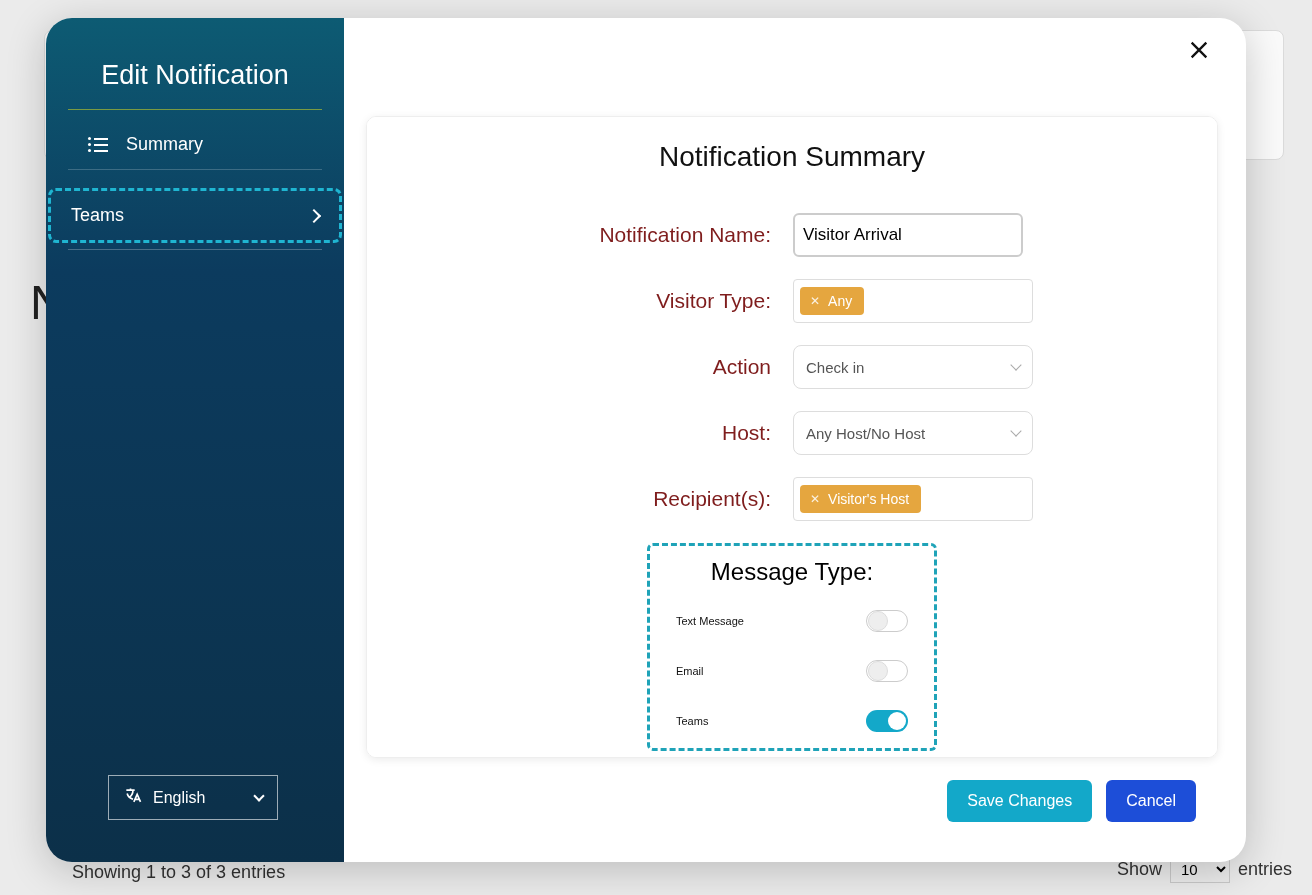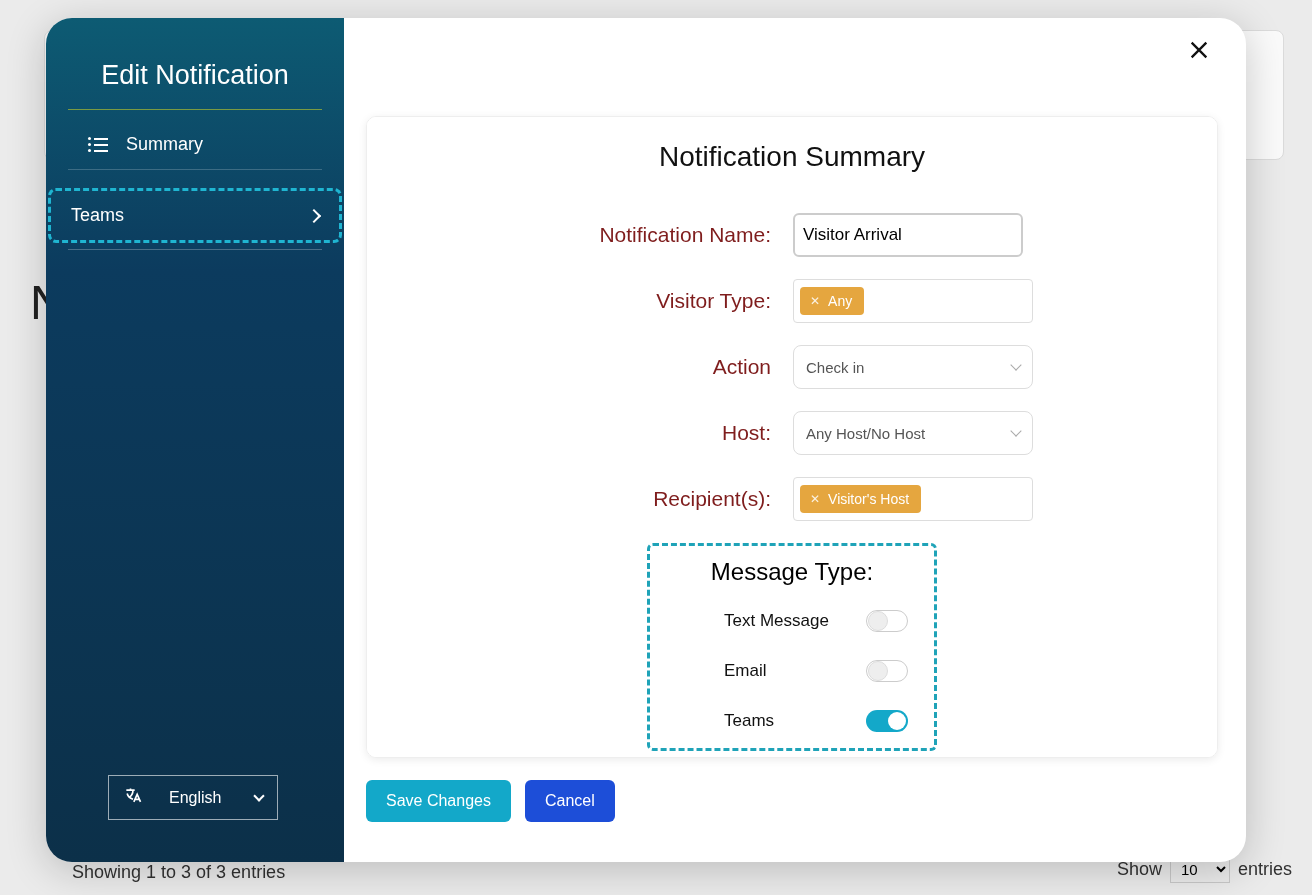--- a/index.html
+++ b/index.html
@@ -132,21 +132,21 @@
   border-right: 2px solid #fff;
   transform: rotate(45deg);
   margin-right: 16px;
 }
 .lang-select {
   margin: auto 22px 18px 62px;
   border: 1px solid rgba(255,255,255,0.6);
   padding: 10px 14px;
   display: flex;
   align-items: center;
-  gap: 26px;
+  gap: 10px;
   width: 170px;
   cursor: pointer;
   font-size: 16px;
 }
 .lang-icon {
   font-size: 18px;
   line-height: 1;
 }
 .lang-chevron {
   margin-left: auto;
@@ -271,23 +271,22 @@
   margin-bottom: 24px;
 }
 .msg-row {
   display: flex;
   align-items: center;
   justify-content: space-between;
   margin-bottom: 28px;
 }
 .msg-row:last-child { margin-bottom: 0; }
 .msg-label {
-  font-size: 17px;
+  font-size: 11px;
   color: #111;
-  margin-left: 48px;
 }
 .toggle {
   width: 42px;
   height: 22px;
   border-radius: 11px;
   position: relative;
   cursor: pointer;
 }
 .toggle.off {
   background: #fff;
@@ -309,21 +308,21 @@
   content: '';
   position: absolute;
   width: 18px; height: 18px;
   border-radius: 50%;
   background: #fff;
   top: 2px; right: 2px;
 }
 .actions {
   margin-top: 22px;
   display: flex;
-  justify-content: flex-start;
+  justify-content: flex-end;
   gap: 14px;
   padding-right: 22px;
 }
 .btn {
   padding: 12px 20px;
   border: none;
   border-radius: 6px;
   font-size: 16px;
   cursor: pointer;
   color: #fff;

